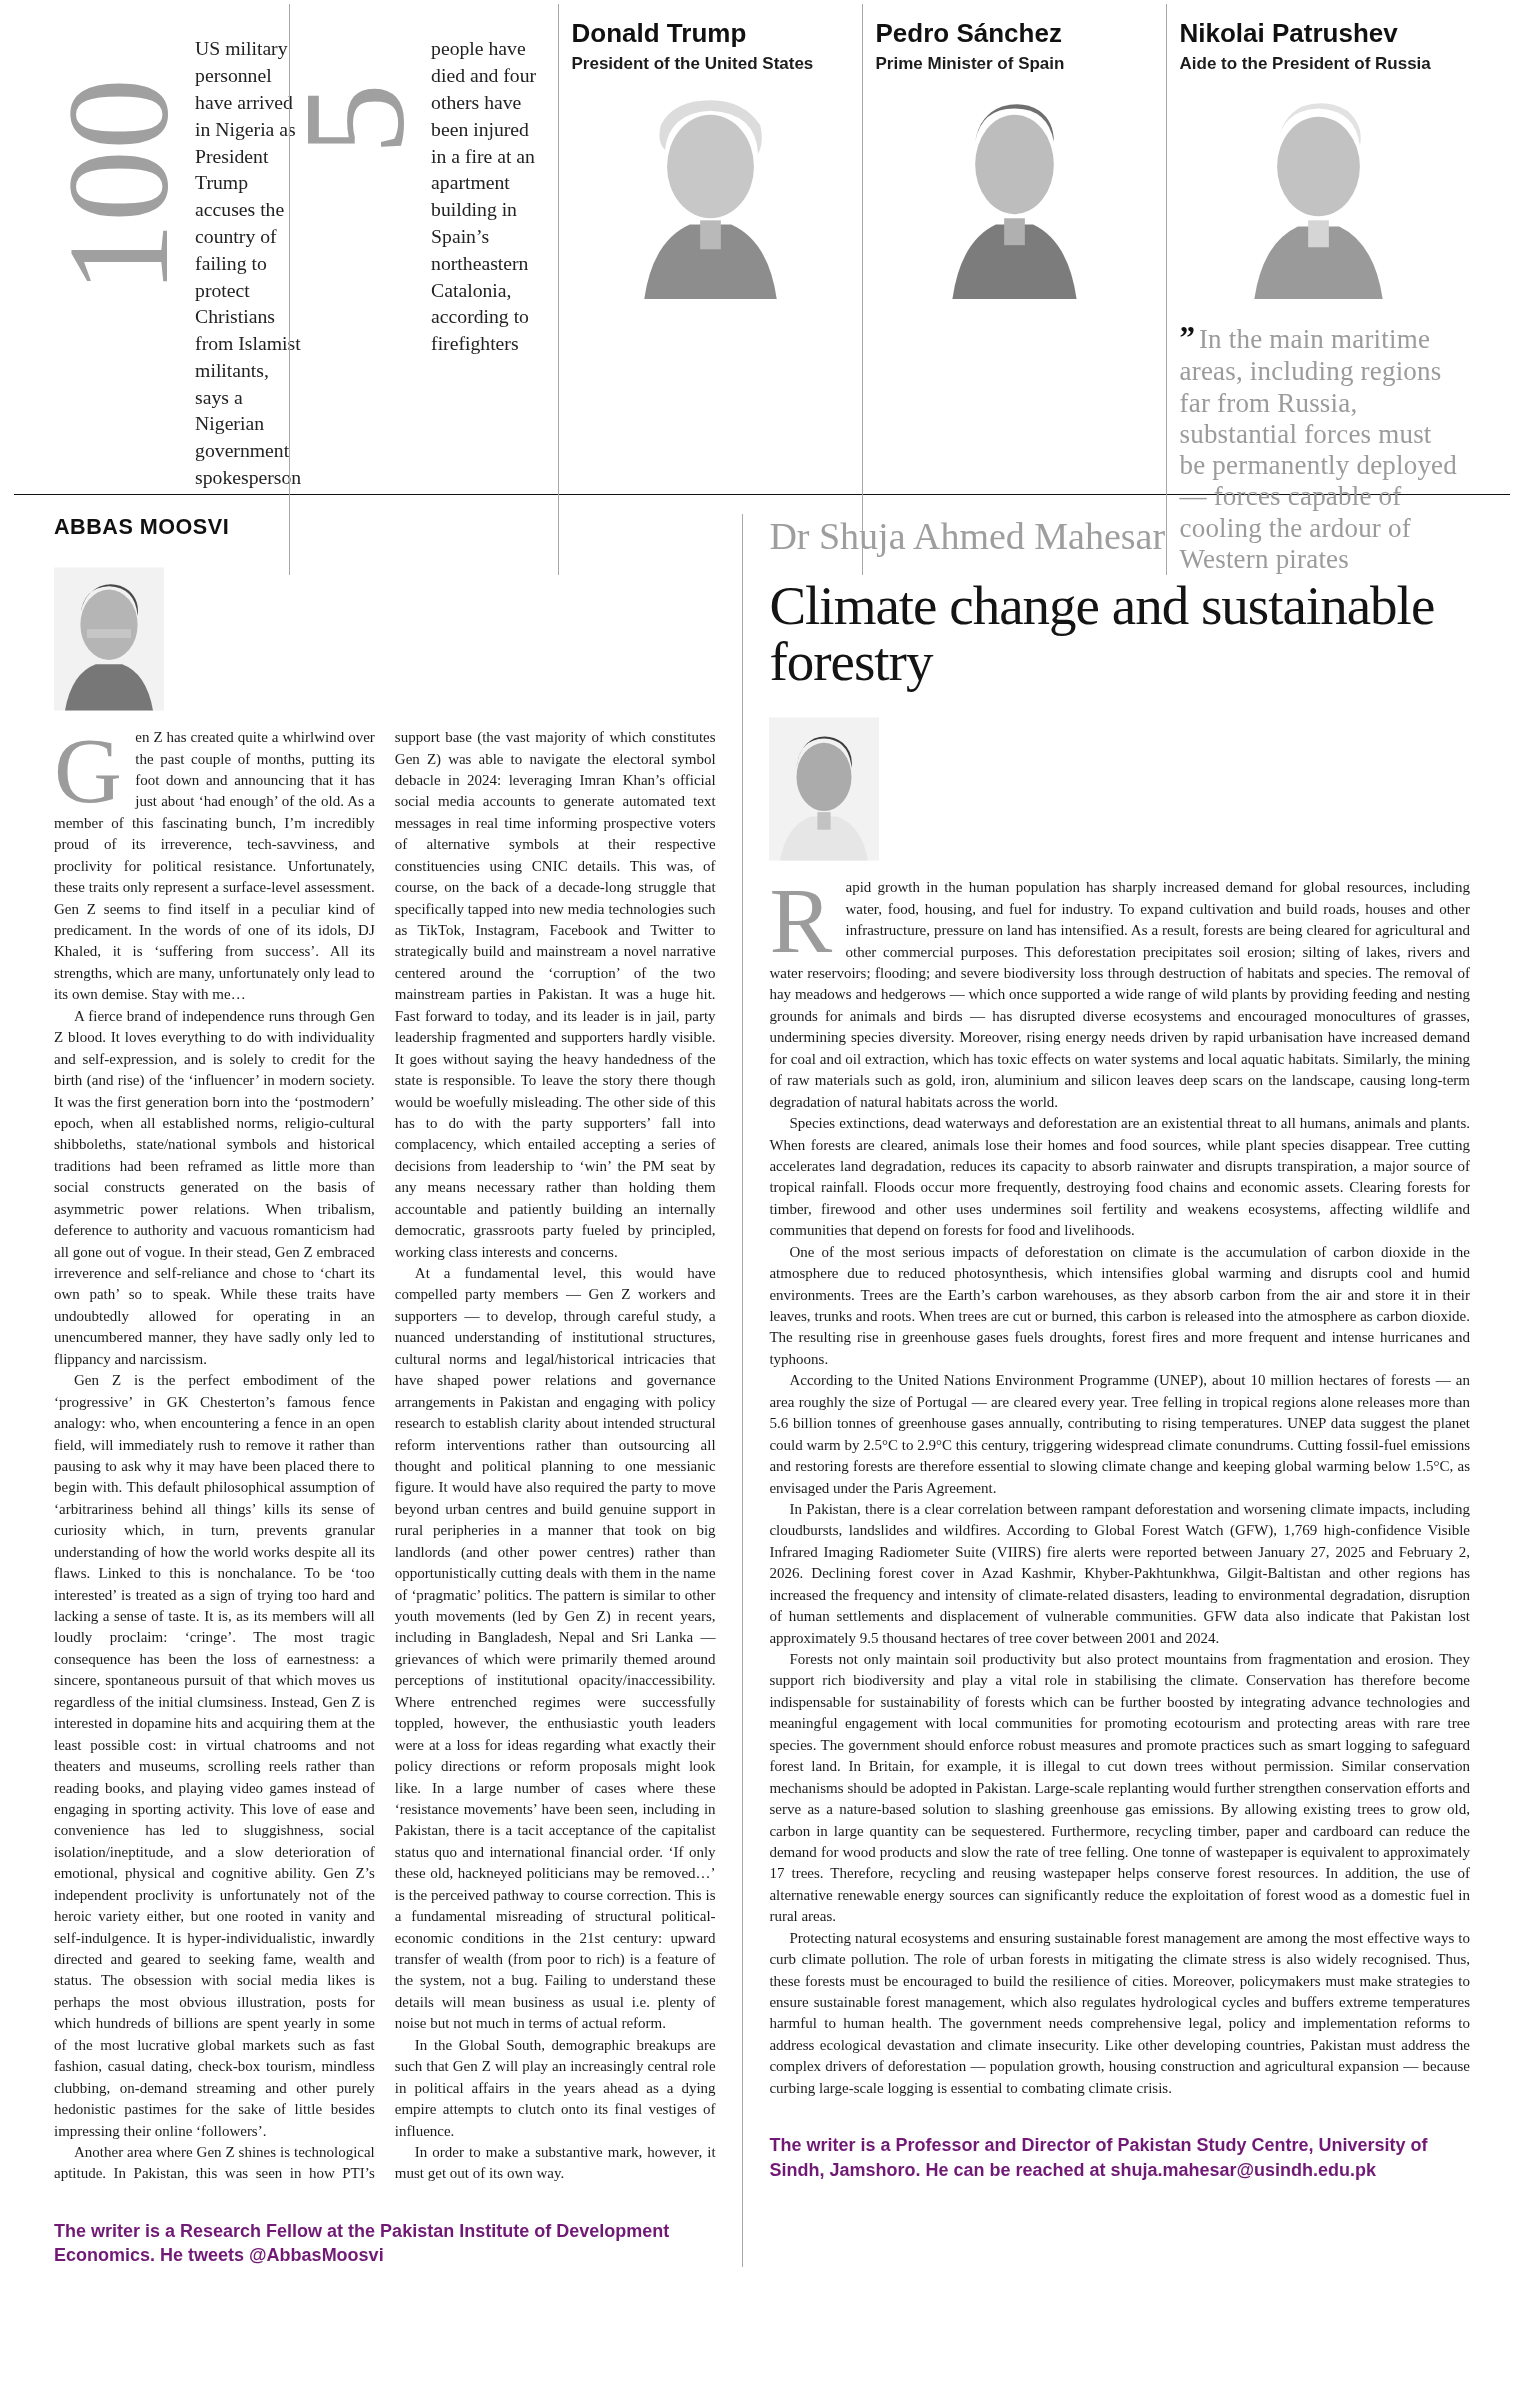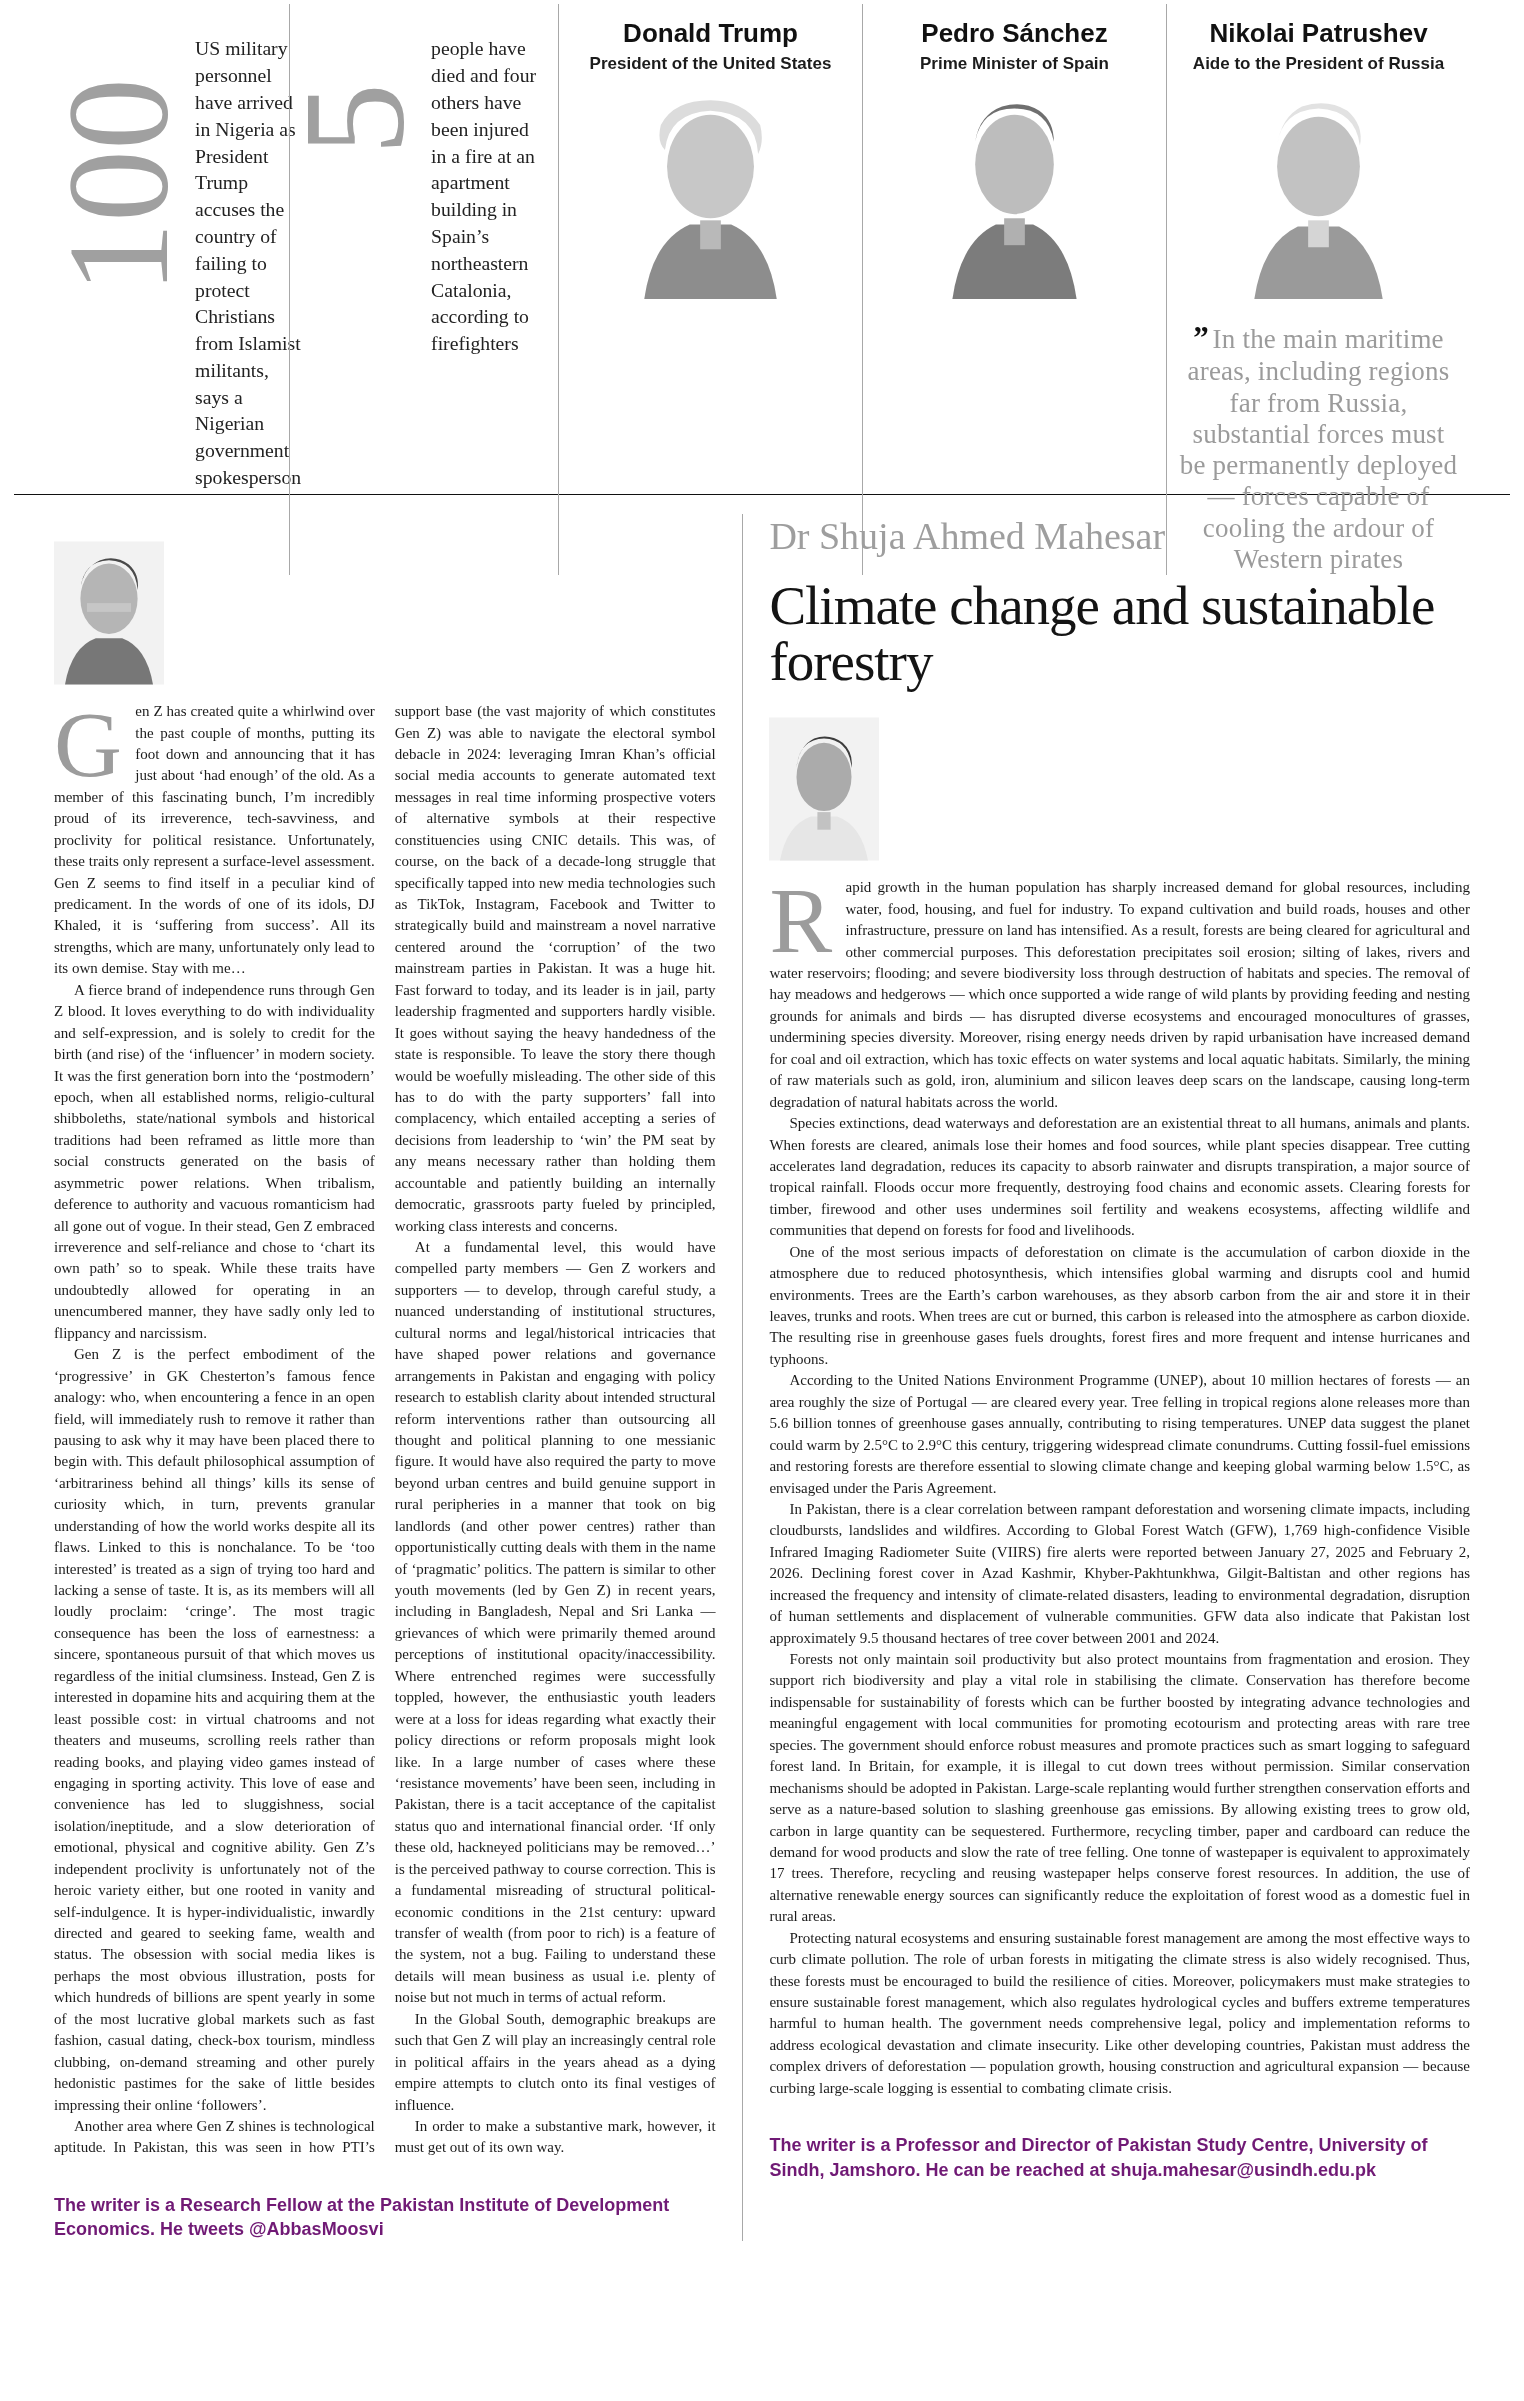--- a/index.html
+++ b/index.html
@@ -15,21 +15,21 @@
 
   
   .top-region { display:grid; grid-template-columns:235px 269px 1fr 1fr 1fr; padding:0 54px; height:490px; margin-top:3.8px; }
   .top-region > div { padding:14.4px 12.5px 0 12.5px; }
   .top-region > div + div { border-left:0.5px solid #a8a8a8; }
   .brief { display:flex; gap:11.5px; padding-left:0 !important; }
   .brief-num { writing-mode:vertical-rl; transform:rotate(180deg); font-family:"Liberation Serif", serif; color:#a0a0a0; line-height:0.9; text-align:center; }
   .brief-num.big { font-size:144px; height:336px; }
   .brief-num.small { font-size:144px; height:202px; }
   .brief-text { font-size:19.7px; line-height:1.36; color:#222; padding-top:17.3px; max-width:158px; }
-  .quote-col { text-align:center; }
+  .quote-col { }
   .q-name { font-family:"Liberation Sans", sans-serif; font-weight:bold; font-size:26px; color:#111; }
   .q-role { font-family:"Liberation Sans", sans-serif; font-weight:bold; font-size:17px; color:#1c1c1c; margin-top:4.8px; }
   .q-photo { width:207px; height:211px; margin:16.3px auto 4.8px auto; display:block; }
   .q-text { font-size:27px; line-height:1.16; color:#9b9b9b; letter-spacing:0.2px; margin-top:19px; }
   .qmark { color:#111; font-weight:bold; font-size:31px; letter-spacing:-1.9px; padding-right:5.8px; }
 
   .thick-rule { border-top:1.9px solid #111; margin:0 14.4px; }
 
   
   .opinion { display:grid; grid-template-columns:688px 1fr; padding:19px 54px 0 54px; min-height:1513px; }
@@ -97,20 +97,21 @@
       </svg>
       <div class="q-text"><span class="qmark">”</span><span>In the main maritime areas, including regions far from Russia, substantial forces must be permanently deployed — forces capable of cooling the ardour of Western pirates</span></div>
     </div>
   </div>
 
   <div class="thick-rule"></div>
 
   <div class="opinion">
 
     <article style="padding-right:26.4px;">
+      <div class="kicker">ABBAS MOOSVI</div>
       <svg class="author-photo" viewBox="0 0 100 130">
         <rect width="100" height="130" fill="#f2f2f2"></rect>
         <ellipse cx="50" cy="52" rx="26" ry="32" fill="#b5b5b5"></ellipse>
         <path d="M24 44 Q26 18 50 17 Q74 18 76 44 Q78 30 68 21 Q56 12 42 17 Q26 24 24 44 Z" fill="#4a4a4a"></path>
         <rect x="30" y="56" width="40" height="8" fill="#d8d8d8" opacity="0.5"></rect>
         <path d="M10 130 Q16 96 38 88 L62 88 Q84 96 90 130 Z" fill="#777"></path>
       </svg>
       <div class="article-body two-col">
         <span class="dropcap">G</span>
         <div>

